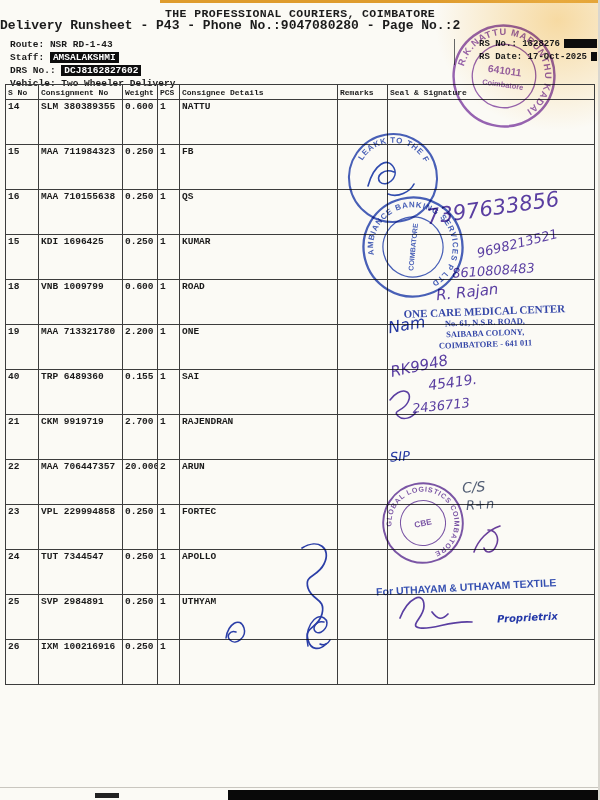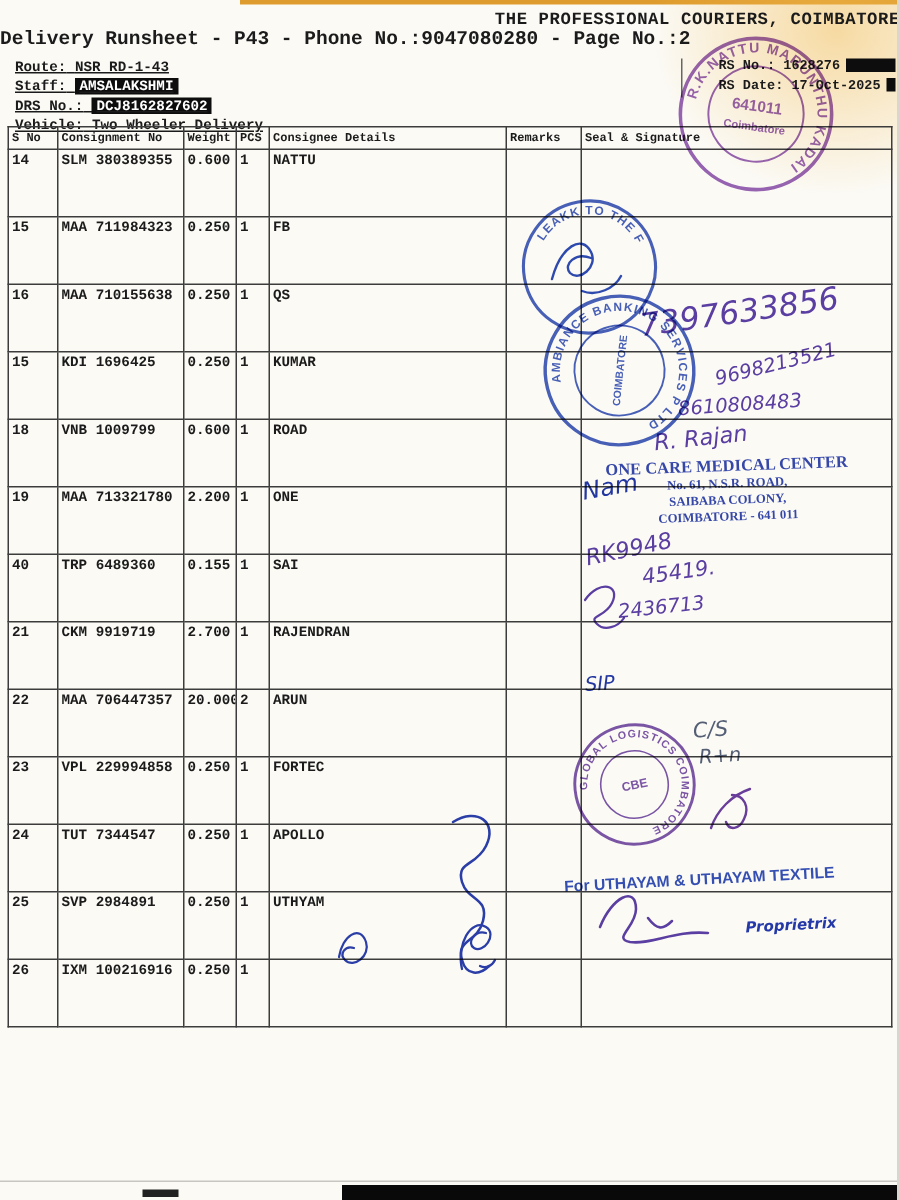--- a/index.html
+++ b/index.html
@@ -1,25 +1,25 @@
 <!DOCTYPE html>
 <html><head>
 <meta charset="utf-8">
 <style>
   html,body{margin:0;padding:0;background:#e8e6e1;}
   .page{position:relative;width:600px;height:800px;background:#fbfaf5;overflow:hidden;
         font-family:"Liberation Mono","DejaVu Sans Mono",monospace;color:#1b1b1b;}
 
   
-  .doc-title{position:absolute;top:7px;left:0;width:100%;text-align:right;
+  .doc-title{position:absolute;top:7px;left:0;width:100%;text-align:center;
              font-size:11.5px;font-weight:bold;letter-spacing:.4px;}
   .doc-subtitle{position:absolute;top:18px;left:0;width:100%;
              font-size:13px;font-weight:bold;}
   .info{position:absolute;left:10px;top:38px;font-size:9.5px;font-weight:bold;line-height:13px;}
-  .info-line{height:13px;white-space:nowrap;text-decoration:underline;}
+  .info-line{height:13px;white-space:nowrap;}
   .inv{background:#0d0d0d;color:#fff;padding:0 3px;margin-top:20px;}
   .rsbox{position:absolute;left:454px;top:39px;width:143px;font-size:9px;font-weight:bold;
          border-left:1px solid #666;padding-left:4px;box-sizing:border-box;}
   .rsline{display:flex;align-items:flex-start;height:13px;margin-left:20px;}
   .blackbar{display:inline-block;background:#0d0d0d;height:9px;margin-left:4px;flex:1;}
 
   
   table.sheet{position:absolute;left:5px;top:84px;width:590px;border-collapse:collapse;table-layout:fixed;}
   .sheet th{border:1px solid #3c3c3c;font-size:8px;font-weight:bold;text-align:left;
             padding:1px 2px;height:12px;overflow:hidden;white-space:nowrap;}

